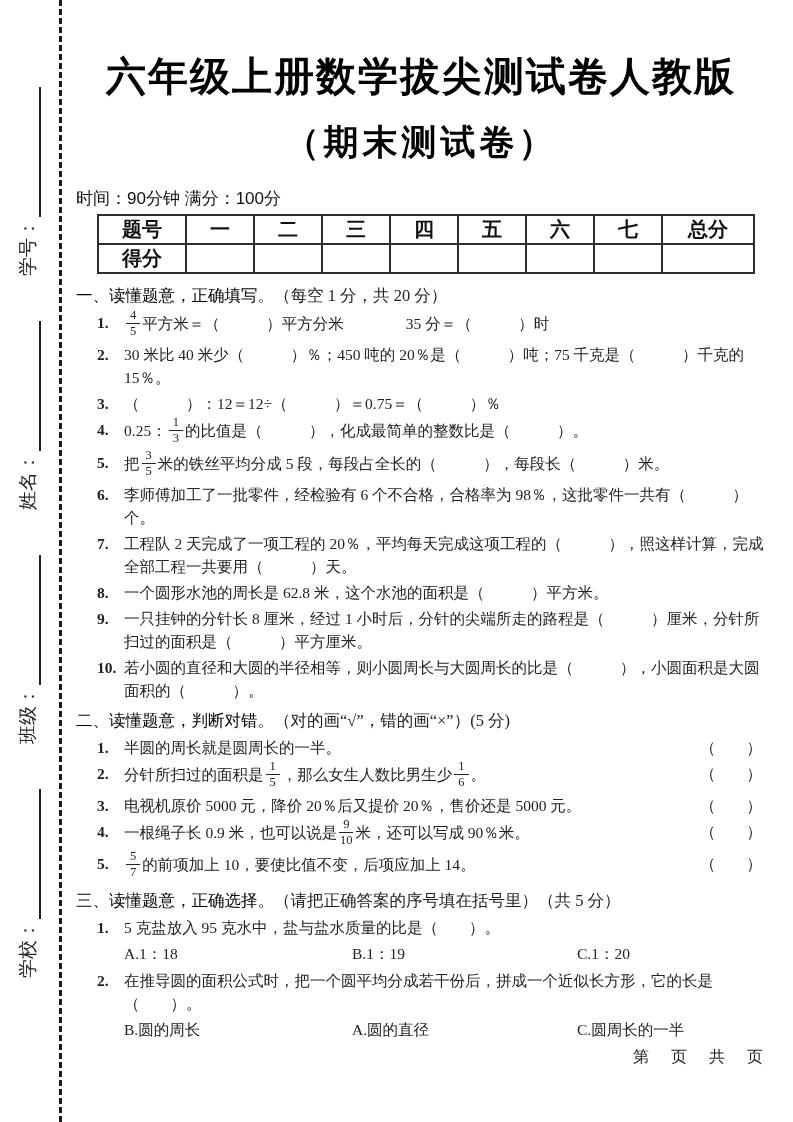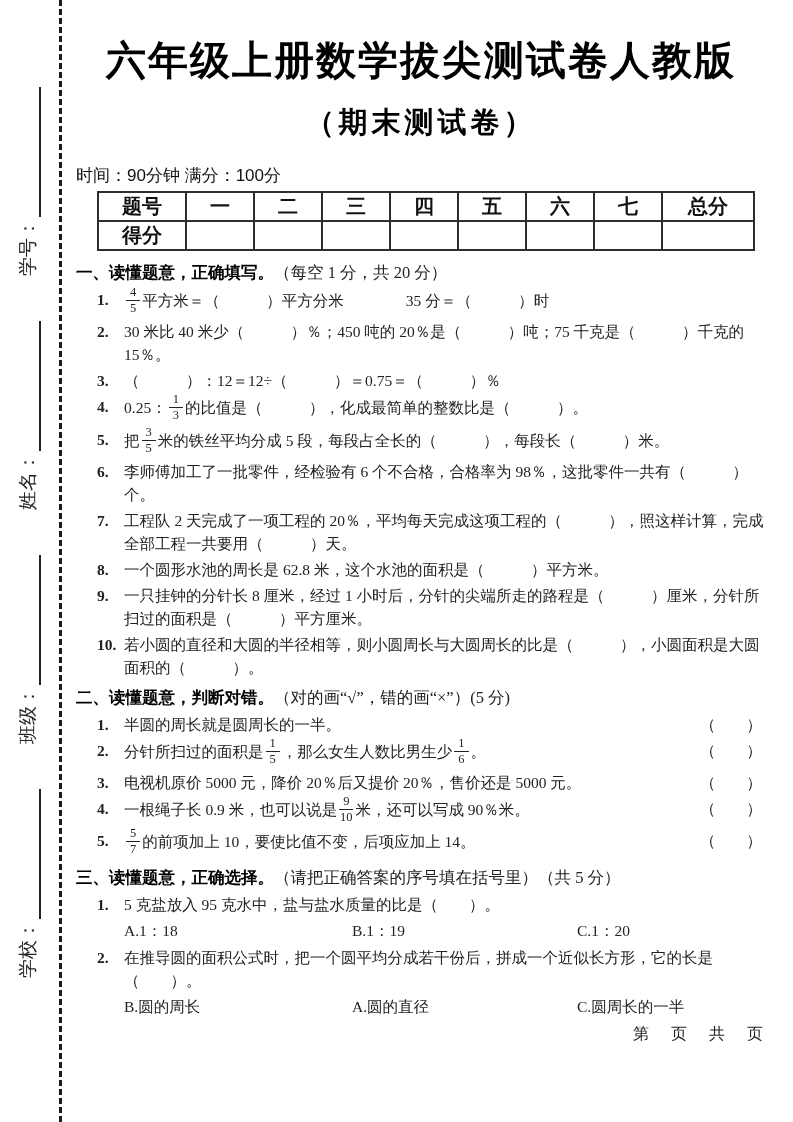--- a/index.html
+++ b/index.html
@@ -30,31 +30,31 @@
     font-size:19px; color:#222;
     padding:0 4px 6px 10px;
   }
   .sb-group { display:inline-flex; align-items:flex-end; }
   .sb-label { white-space:nowrap; }
   .sb-blank {
     display:inline-block; width:130px; height:5px;
     border-bottom:2px solid #222; margin-left:2px;
   }
 
-  .main { position:absolute; left:76px; top:0; width:690px; }
+  .main { position:absolute; left:76px; top:16px; width:690px; }
 
   .title {
     margin:33px 0 0; text-align:center;
     font-family:"Liberation Sans", sans-serif;
     font-size:40px; font-weight:bold; letter-spacing:2px; color:#000;
   }
   .subtitle {
     margin:15px 0 0; text-align:center;
     font-family:"Liberation Sans", sans-serif;
-    font-size:29px; font-weight:bold; letter-spacing:4px; color:#000;
+    font-size:35px; font-weight:bold; letter-spacing:4px; color:#000;
   }
   .time-info {
     text-align:left; margin:21px 6px 4px 0;
     font-family:"Liberation Sans", sans-serif;
     font-size:17px; color:#111;
   }
 
   table.score-table {
     border-collapse:collapse; table-layout:fixed;
     margin-left:21px; width:656px;
@@ -62,21 +62,21 @@
     font-size:20px; color:#111;
   }
   table.score-table td {
     border:2px solid #2e2e2e; height:24px;
     text-align:center; vertical-align:middle; font-weight:600;
     padding:0;
   }
 
   #sections { margin-top:10px; font-size:15.5px; line-height:23px; color:#222; }
   .section-header { margin:7px 0 4px; font-size:16.5px; }
-  .sec-strong { font-family:"Liberation Sans", sans-serif; font-weight:bold; color:#000; }
+  .sec-strong { font-family:"Liberation Sans", sans-serif; font-weight:normal; color:#000; }
   .sec-note { font-family:"Liberation Serif", serif; color:#222; }
 
   .q { display:flex; margin:0 0 3px; }
   .q-num { flex:0 0 27px; padding-left:21px; width:48px; flex-basis:48px; font-weight:bold; }
   .q-body { flex:1 1 auto; }
   .q-bracket { flex:0 0 auto; padding:0 4px 0 10px; white-space:nowrap; align-self:flex-start; }
 
   .frac {
     display:inline-block; text-align:center; vertical-align:middle;
     line-height:1.05; font-size:12.5px; margin:0 2px; transform:translateY(-2px);

